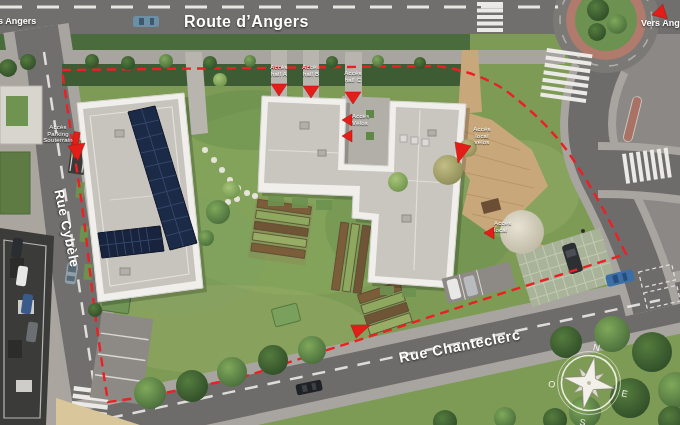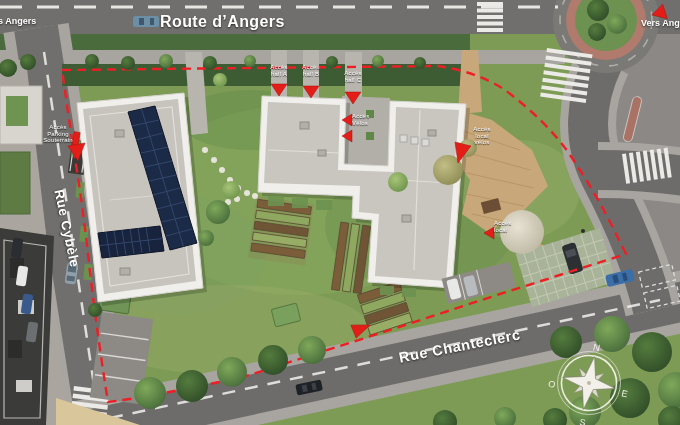--- a/index.html
+++ b/index.html
@@ -414,21 +414,21 @@
     </g>
     <polygon points="0,-27 5.5,-5.5 27,0 5.5,5.5 0,27 -5.5,5.5 -27,0 -5.5,-5.5" fill="#f2f0e8" stroke="#7a7a6a" stroke-width=".6"></polygon>
     <circle r="2" fill="#bdbaa8"></circle>
     <text x="0" y="-33" text-anchor="middle" font-size="9.5" fill="#f4f2ea">N</text>
     <text x="37" y="6" text-anchor="middle" font-size="9" fill="#f4f2ea">E</text>
     <text x="2" y="43" text-anchor="middle" font-size="9" fill="#f4f2ea">S</text>
     <text x="-36" y="12" text-anchor="middle" font-size="9" fill="#f4f2ea">O</text>
   </g>
 </svg>
 
-<div class="lbl lbl-main" style="left:160px;top:13px;">Route d’Angers</div>
+<div class="lbl lbl-main" style="left:184px;top:13px;">Route d’Angers</div>
 
 <div class="lbl lbl-small" style="left:-16px;top:16px;">Vers Angers</div>
 
 <div class="lbl lbl-small" style="left:641px;top:18px;">Vers Angers</div>
 
 <div class="lbl lbl-street" style="left:66px;top:188px;transform:rotate(78deg);transform-origin:0 0;">Rue Cybèle</div>
 
 <div class="lbl lbl-street" style="left:398px;top:338px;transform:rotate(-11deg);font-size:14.5px;">Rue Chanteclerc</div>
 
 <div class="anno" style="left:38px;top:124px;width:40px;">Accès

